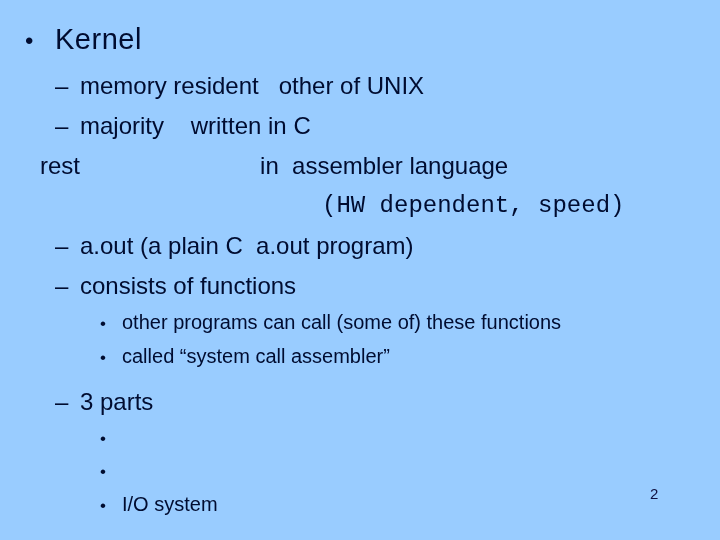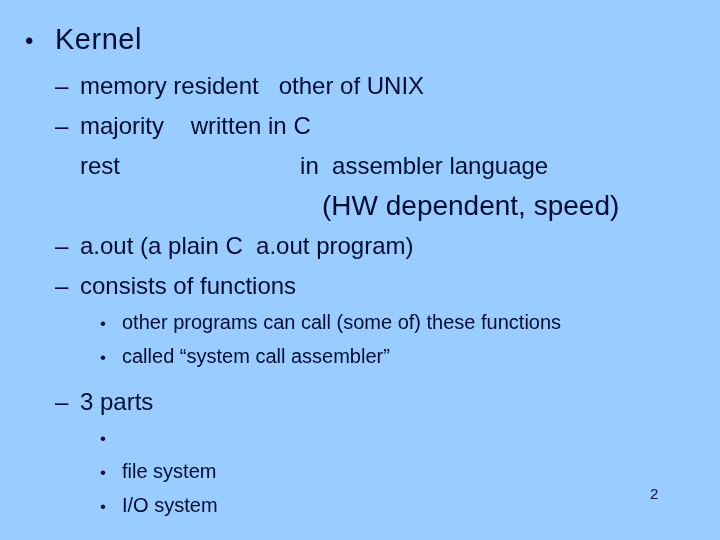--- a/index.html
+++ b/index.html
@@ -45,30 +45,31 @@
   
   .l1 {
     margin-left: 55px;
     font-size: 24px;
     line-height: 40px;
   }
   .l1 .marker { width: 25px; }
 
   
   .l1cont {
-    margin-left: 80px;
+    margin-left: 40px;
     font-size: 24px;
     line-height: 40px;
   }
 
   
   .hw {
     margin-left: 322px;
-    font-size: 28px;
+    font-size: 24px;
     line-height: 40px;
+    font-family: Liberation Mono, monospace;
   }
 
   
   .l2 {
     margin-left: 100px;
     font-size: 20px;
     line-height: 33px;
   }
   .l2 .marker { width: 22px; font-size: 17px; }
 
@@ -91,17 +92,17 @@
       <div class="line l1"><span class="marker">–</span><span class="txt"><span>memory resident   other of UNIX</span></span></div>
       <div class="line l1"><span class="marker">–</span><span class="txt"><span>majority    written in C</span></span></div>
       <div class="line l1cont"><span class="txt"><span>rest                           in  assembler language</span></span></div>
       <div class="line hw"><span class="txt"><span>(HW dependent, speed)</span></span></div>
       <div class="line l1"><span class="marker">–</span><span class="txt"><span>a.out (a plain C  a.out program)</span></span></div>
       <div class="line l1"><span class="marker">–</span><span class="txt"><span>consists of functions</span></span></div>
       <div class="line l2"><span class="marker">•</span><span class="txt"><span>other programs can call (some of) these functions</span></span></div>
       <div class="line l2"><span class="marker">•</span><span class="txt"><span>called “</span><span class="italic">system call</span><span> assembler”</span></span></div>
       <div class="line l1 gap"><span class="marker">–</span><span class="txt"><span>3 parts</span></span></div>
       <div class="line l2"><span class="marker">•</span></div>
-      <div class="line l2"><span class="marker">•</span><span class="txt"><span>file system</span></span></div>
+      <div class="line l2"><span class="marker">•</span></div>
       <div class="line l2"><span class="marker">•</span><span class="txt"><span>I/O system</span></span></div>
     </div>
   <div class="page-number">2</div>
 </div>
 
 </body></html>

